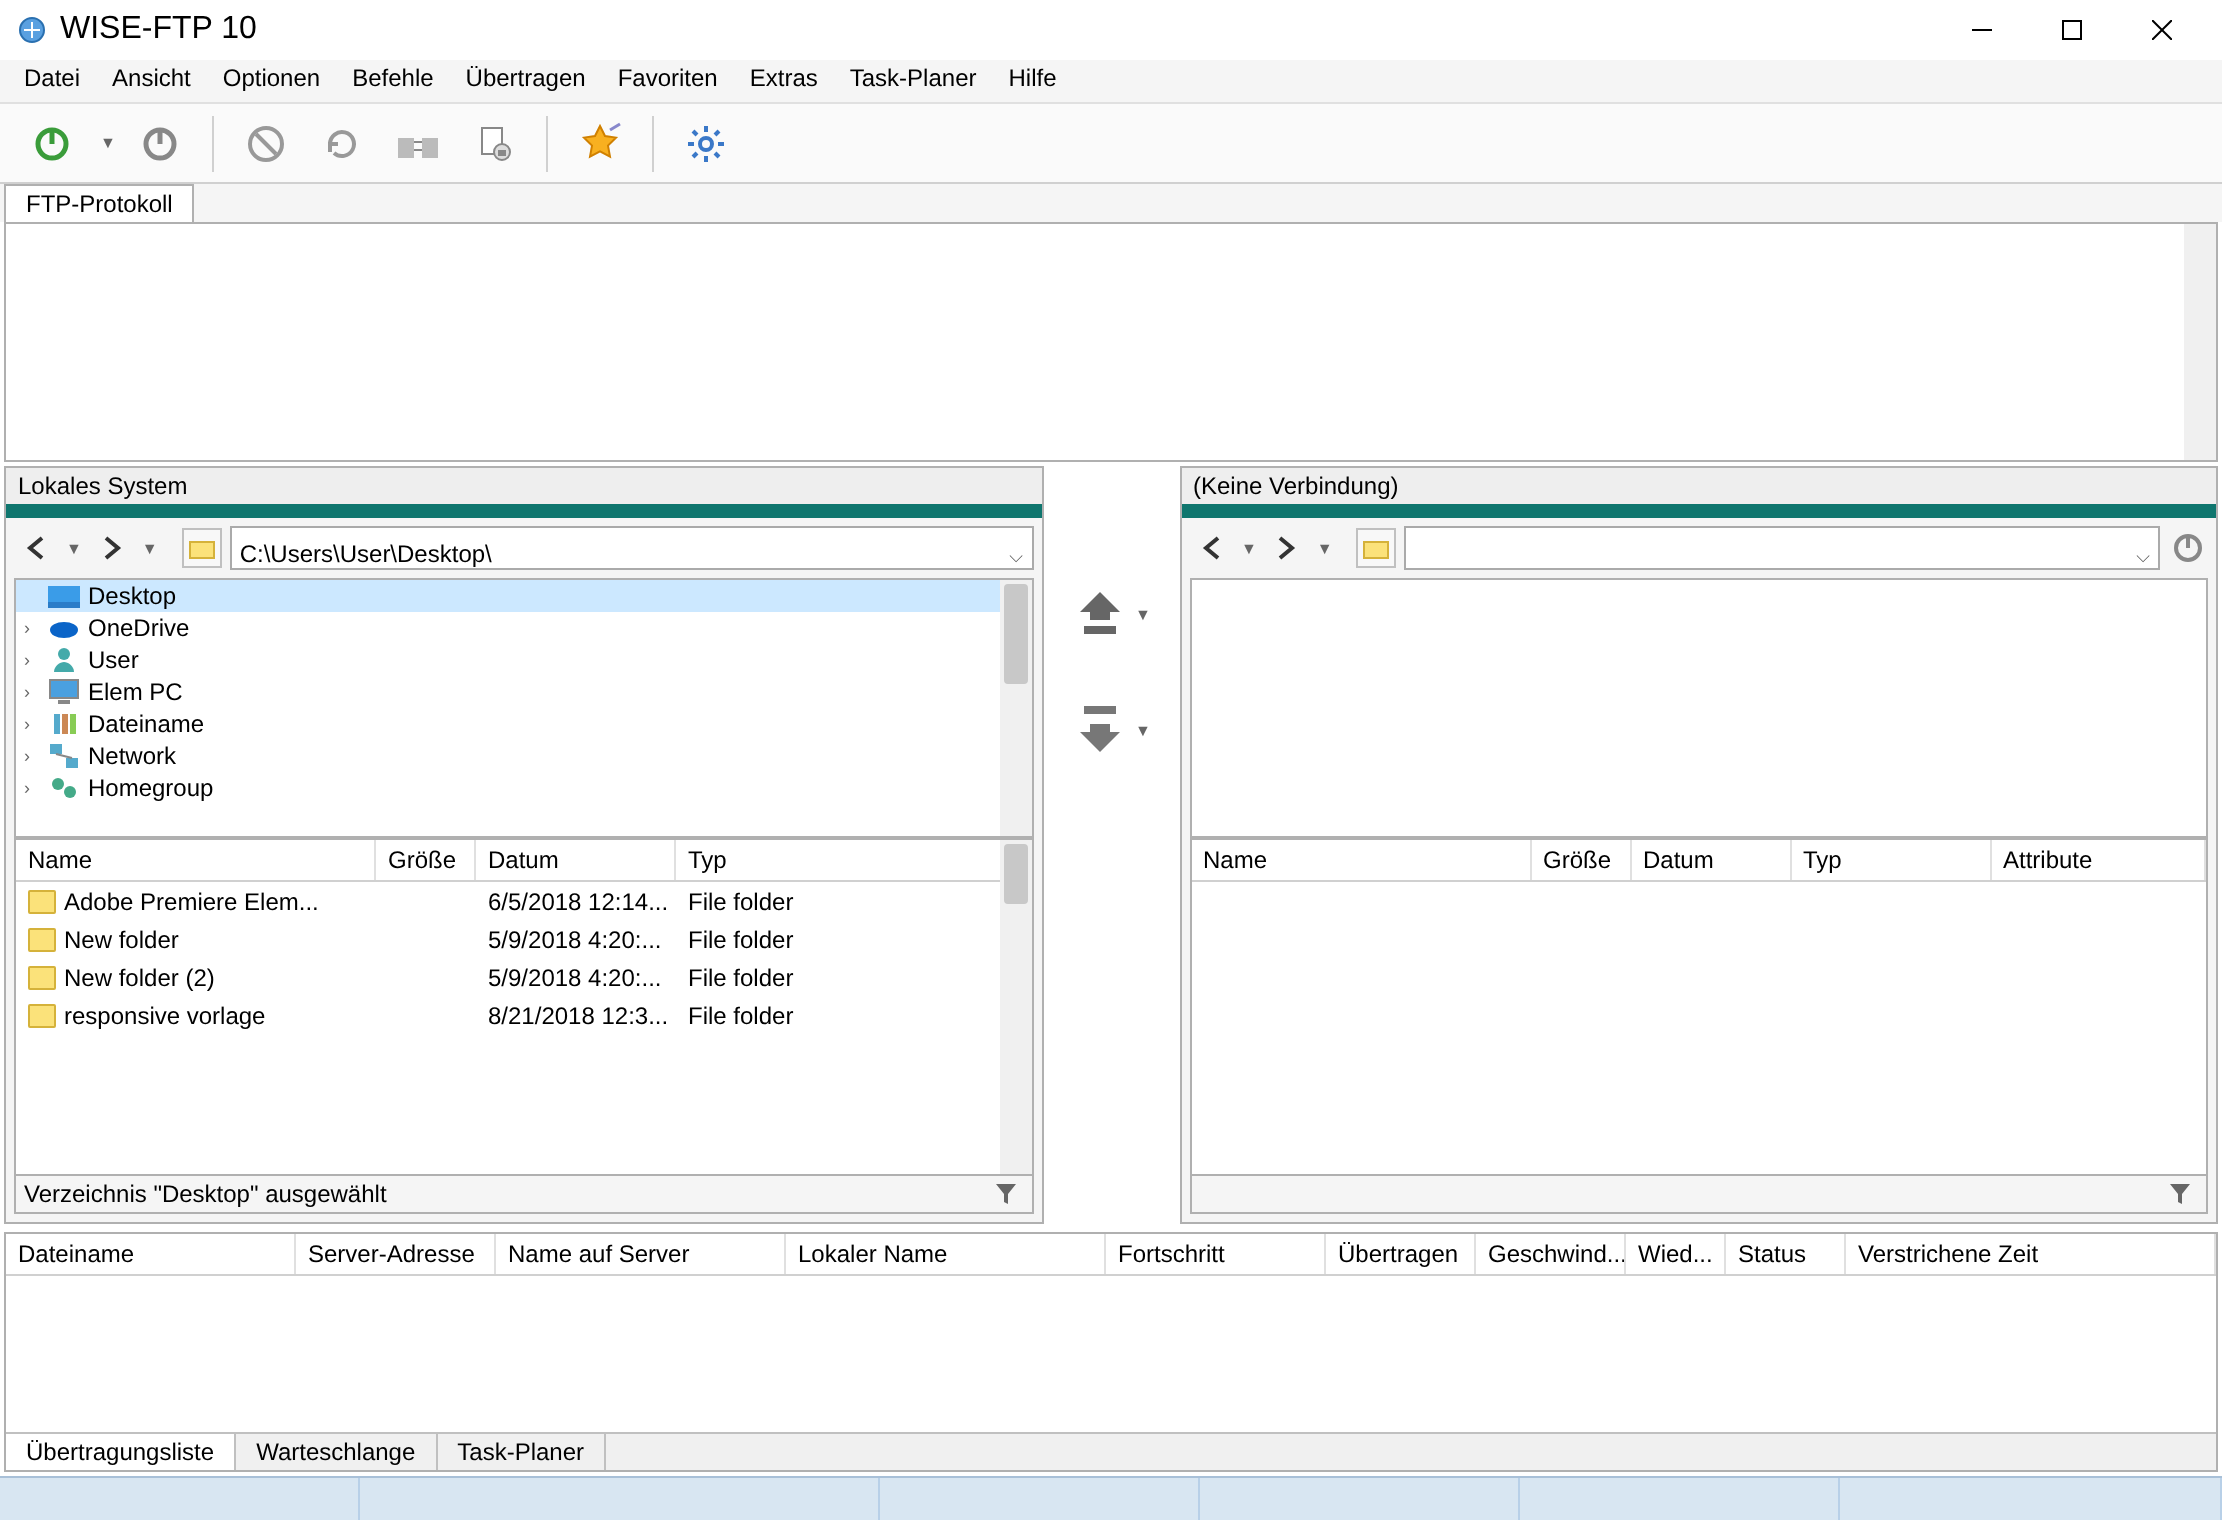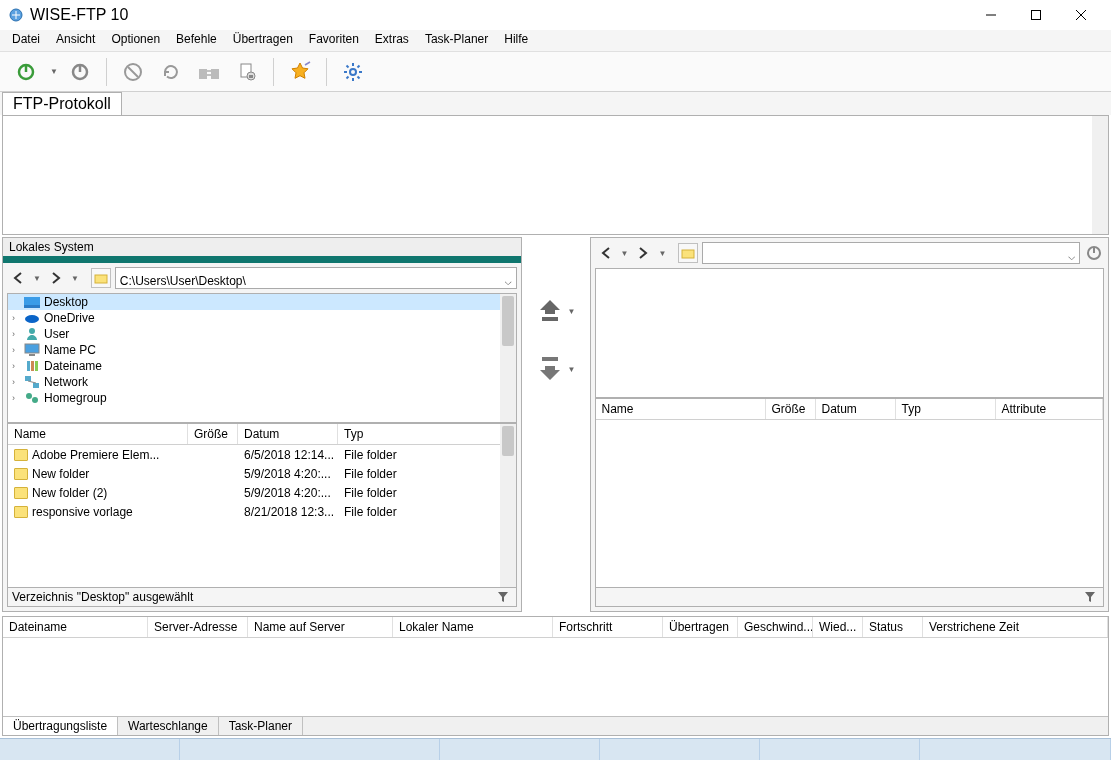--- a/index.html
+++ b/index.html
@@ -9,21 +9,21 @@
 .titlebar .title { flex: 1; font-size: 16px; }
 .titlebar .win-btns { display: flex; gap: 0; }
 .titlebar .win-btn { width: 45px; height: 30px; display: flex; align-items: center; justify-content: center; cursor: pointer; }
 .menubar { height: 22px; display: flex; align-items: flex-start; padding: 0 4px; background: #f5f5f5; border-bottom: 1px solid #e0e0e0; }
 .menubar .menu-item { padding: 2px 8px; cursor: pointer; }
 .toolbar { height: 40px; display: flex; align-items: center; padding: 0 10px; gap: 6px; background: #fafafa; border-bottom: 1px solid #d0d0d0; }
 .toolbar .tbtn { width: 32px; height: 32px; display: flex; align-items: center; justify-content: center; cursor: pointer; border-radius: 3px; }
 .toolbar .tsep { width: 1px; height: 28px; background: #d0d0d0; margin: 0 4px; }
 .toolbar .dropdown-caret { font-size: 8px; color: #666; margin-left: 2px; }
 .tab-strip { display: flex; align-items: flex-end; padding: 0 2px; background: #f5f5f5; }
-.tab { border: 1px solid #b0b0b0; border-bottom: none; padding: 2px 10px; background: #f0f0f0; font-size: 16px; cursor: pointer; }
+.tab { border: 1px solid #b0b0b0; border-bottom: none; padding: 2px 10px; background: #f0f0f0; font-size: 12px; cursor: pointer; }
 .tab.active { background: #fff; }
 .protocol-box { flex: 0 0 120px; border: 1px solid #b0b0b0; margin: 0 2px; background: #fff; position: relative; }
 .protocol-box .scroll-track { position: absolute; right: 0; top: 0; bottom: 0; width: 16px; background: #f0f0f0; }
 .mid-row { display: flex; flex: 1; min-height: 0; padding: 2px; gap: 4px; }
 .panel { flex: 1; display: flex; flex-direction: column; border: 1px solid #b0b0b0; background: #f5f5f5; min-width: 0; }
 .panel-title { padding: 2px 6px; background: #eee; border-bottom: 7px solid #0f766e; font-size: 12px; }
 .nav-row { display: flex; align-items: center; padding: 4px; gap: 4px; }
 .nav-btn { width: 22px; height: 22px; display: flex; align-items: center; justify-content: center; cursor: pointer; }
 .nav-caret { font-size: 8px; color: #666; }
 .small-icon-btn { width: 20px; height: 20px; border: 1px solid #c0c0c0; background: #f8f8f8; display: flex; align-items: center; justify-content: center; cursor: pointer; }
@@ -236,21 +236,21 @@
           <span class="tree-label">User</span>
         </div>
       <div class="tree-row">
           <span class="tree-expand">›</span>
           <span class="tree-icon">
             <svg width="16" height="14">
               <rect x="1" y="1" width="14" height="9" fill="#4aa0e0" stroke="#888"></rect>
               <rect x="5" y="11" width="6" height="2" fill="#888"></rect>
             </svg>
           </span>
-          <span class="tree-label">Name PC</span>
+          <span class="tree-label">Elem PC</span>
         </div>
       <div class="tree-row">
           <span class="tree-expand">›</span>
           <span class="tree-icon">
             <svg width="14" height="14">
               <rect x="2" y="2" width="3" height="10" fill="#5ac"></rect>
               <rect x="6" y="2" width="3" height="10" fill="#c85"></rect>
               <rect x="10" y="2" width="3" height="10" fill="#8c5"></rect>
             </svg>
           </span>
@@ -355,20 +355,21 @@
           <svg width="28" height="28">
             <rect x="6" y="2" width="16" height="4" fill="#777"></rect>
             <path d="M14 25l-10-10h5v-4h10v4h5z" fill="#777"></path>
           </svg>
         </span>
       <span class="nav-caret">▼</span>
     </div>
   </div>
 
   <div class="panel">
+    <div class="panel-title">(Keine Verbindung)</div>
     <div class="nav-row">
       <div class="nav-btn">
           <svg width="14" height="14">
             <path d="M10 2l-6 5 6 5" fill="none" stroke="#333" stroke-width="2"></path>
           </svg>
         </div>
       <span class="nav-caret">▼</span>
       <div class="nav-btn">
           <svg width="14" height="14">
             <path d="M4 2l6 5-6 5" fill="none" stroke="#333" stroke-width="2"></path>

